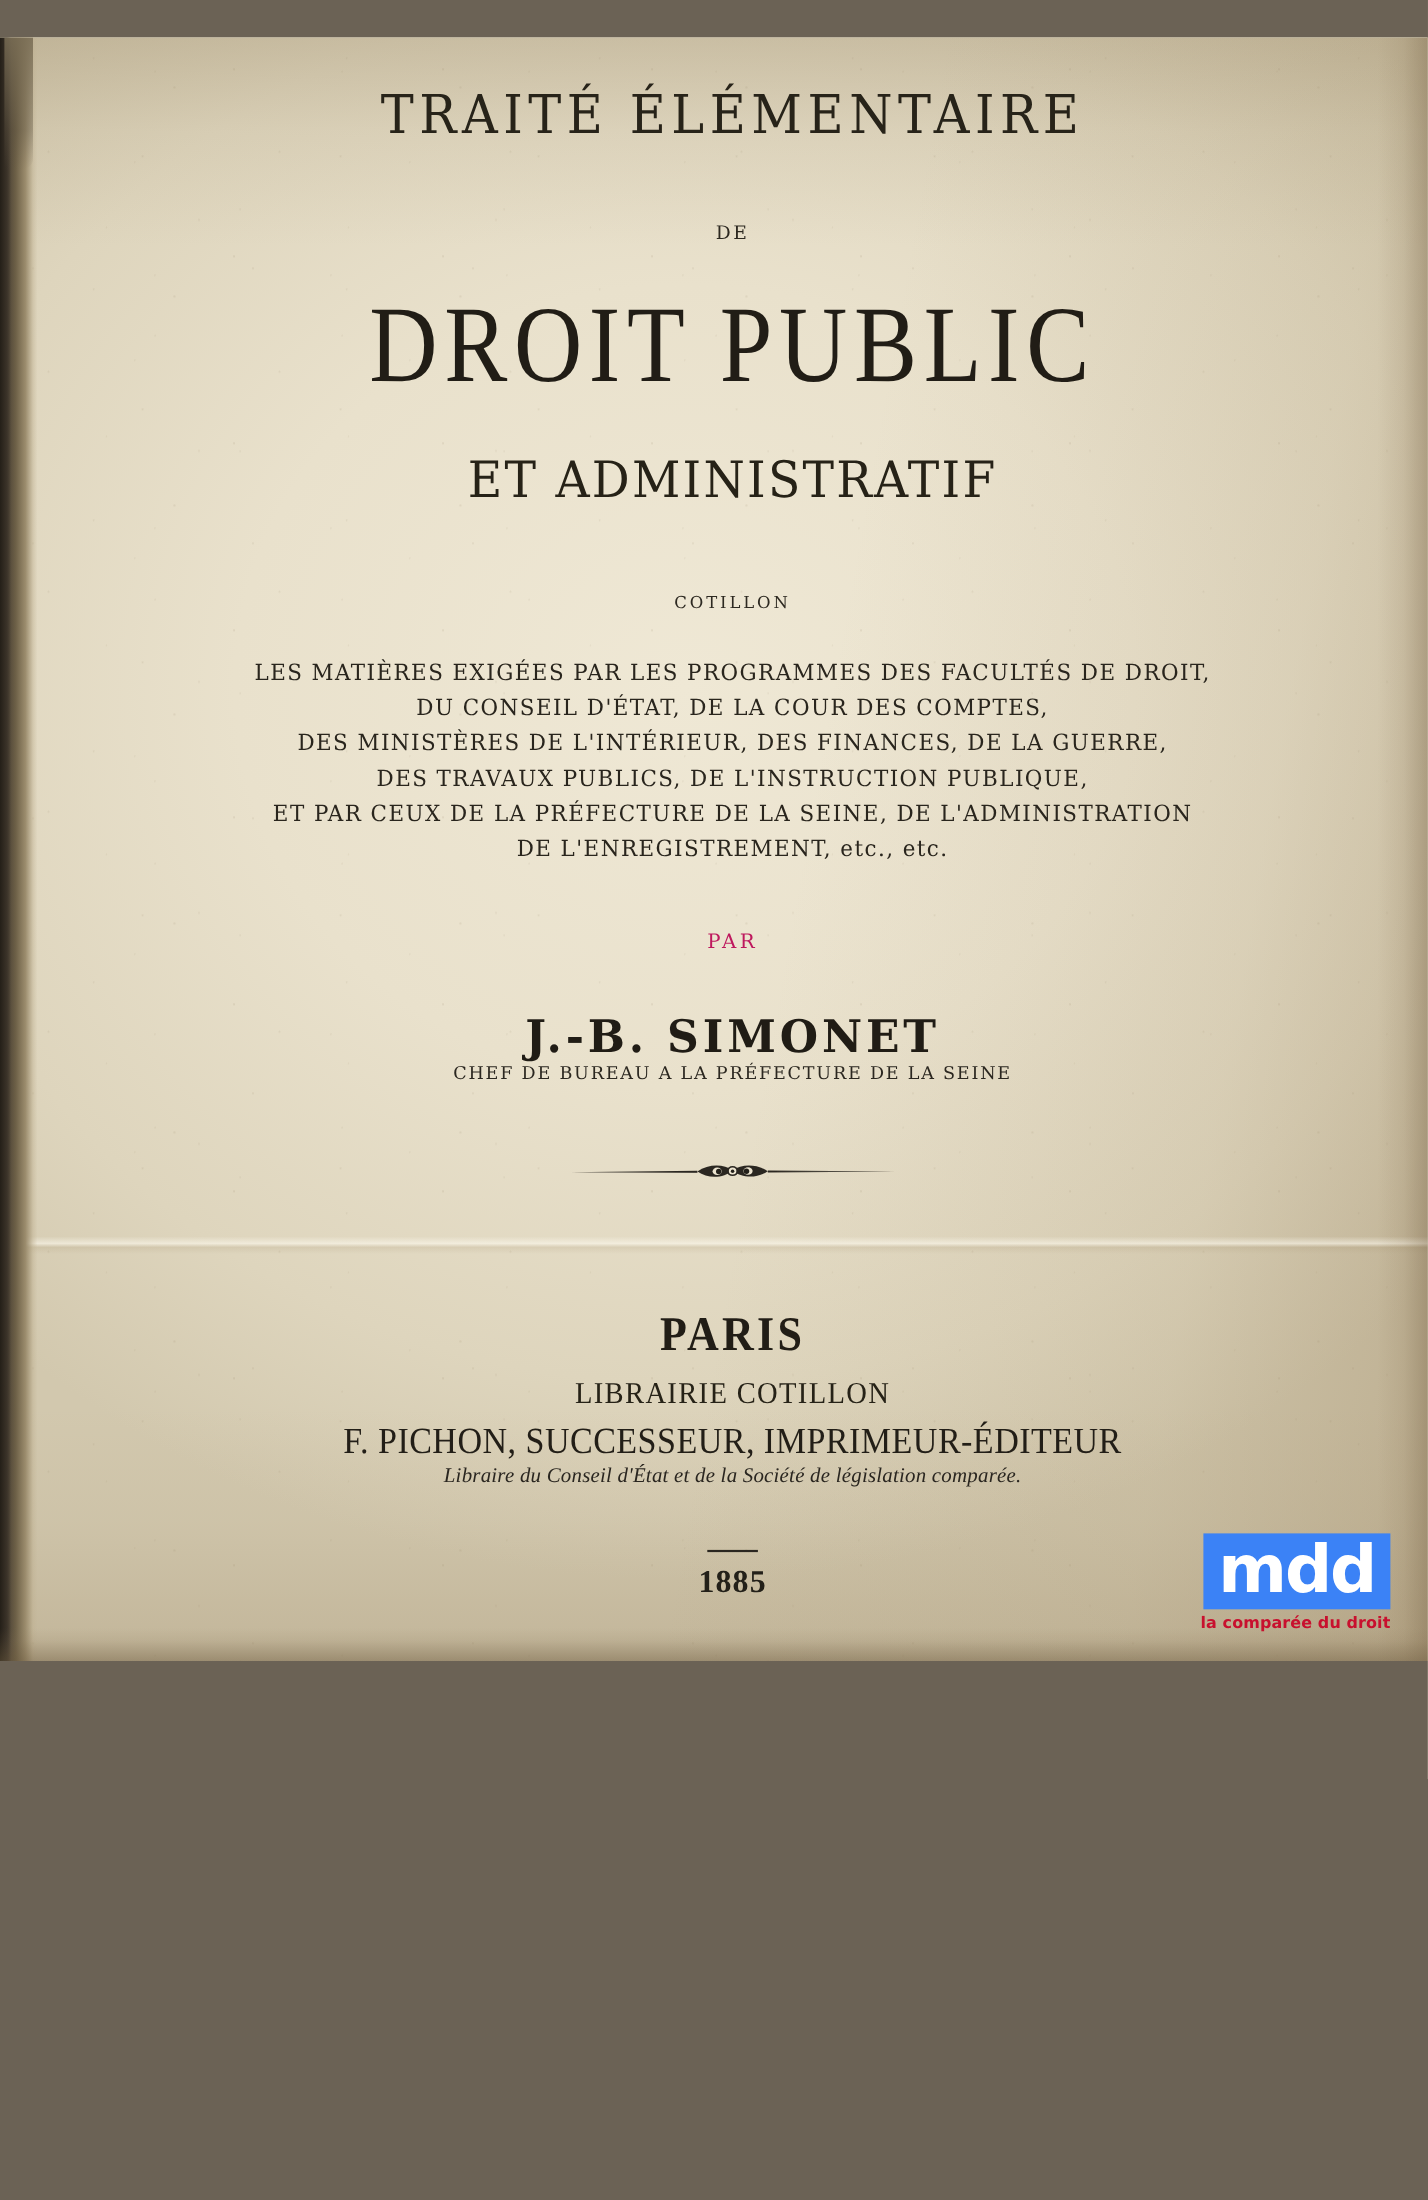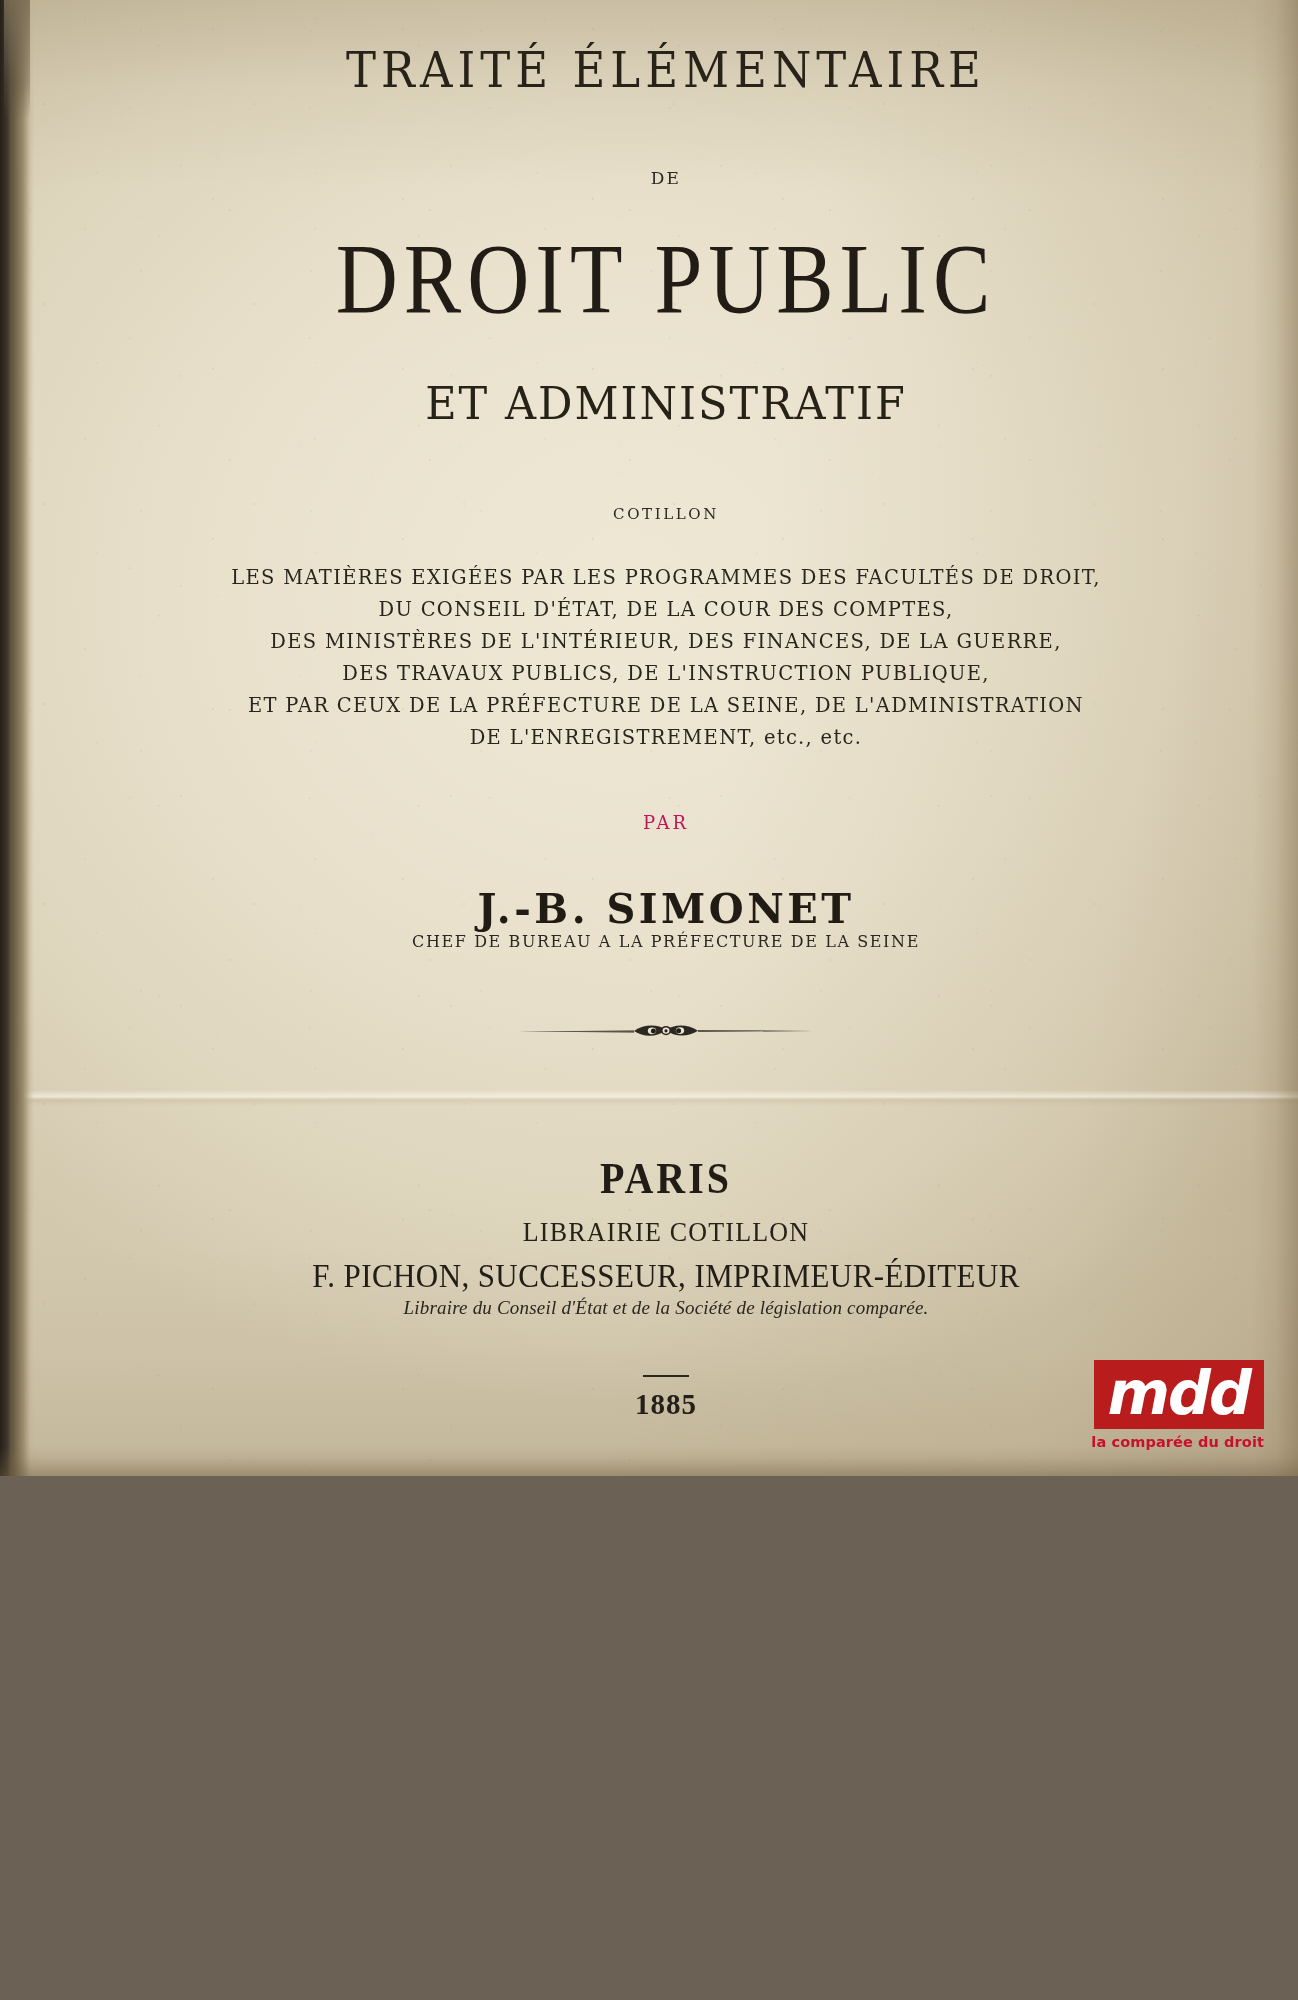--- a/index.html
+++ b/index.html
@@ -8,20 +8,21 @@
     background: #6b6255;
   }
   .page {
     position: relative;
     width: 1298px;
     height: 1476px;
     overflow: hidden;
     background: #e8e0cb;
     font-family: "Liberation Serif", "DejaVu Serif", serif;
     color: #2a2722;
+    margin-top: 34px;
   }
 
   
   .paper-base {
     position: absolute;
     inset: 0;
     background:
       radial-gradient(ellipse 70% 55% at 48% 40%, #efe8d5 0%, #e9e1cc 45%, #ded5bd 78%, #d2c8ae 100%);
   }
   .paper-warm-right {
@@ -336,23 +337,22 @@
 
   
   .mdd {
     position: absolute;
     right: 34px;
     bottom: 26px;
     text-align: right;
   }
   .mdd-box {
     display: inline-block;
-    background: #b91c1c;
+    background: #3b82f6;
     padding: 6px 14px 8px 14px;
-    font-style: italic;
   }
   .mdd-letters {
     font-family: "DejaVu Sans", "Liberation Sans", sans-serif;
     font-weight: 700;
     font-size: 60px;
     line-height: 0.92;
     color: #ffffff;
     letter-spacing: -2px;
   }
   .mdd-tag {

